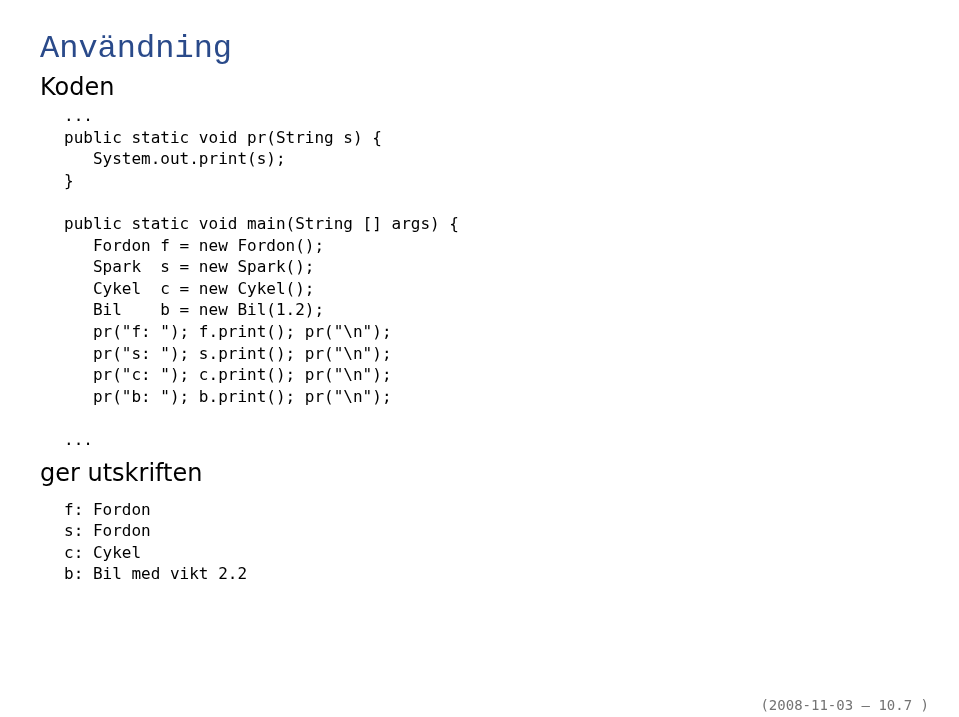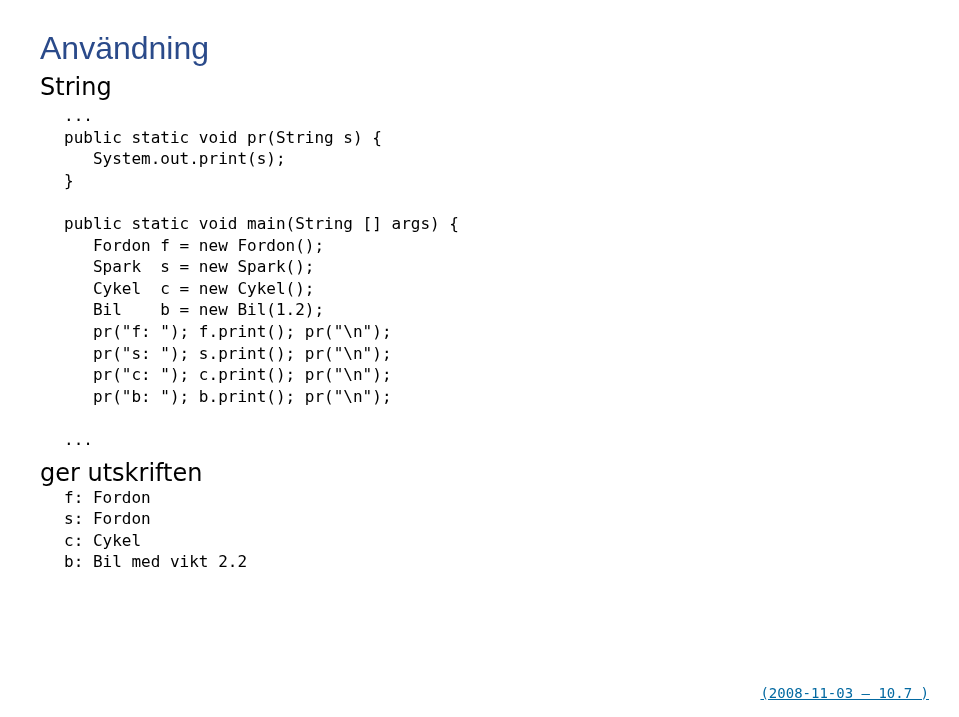--- a/index.html
+++ b/index.html
@@ -11,57 +11,56 @@
     width: 959px;
     height: 717px;
     box-sizing: border-box;
     position: relative;
   }
   .title {
     font-size: 32px;
     color: #2a4a8a;
     font-weight: normal;
     margin-bottom: 6px;
-    font-family: Liberation Sans, sans-serif;
+    font-family: Liberation Mono, monospace;
   }
   .subtitle {
     font-size: 24px;
     color: #000;
     font-weight: normal;
     margin-bottom: 4px;
     font-family: "DejaVu Sans", sans-serif;
   }
   pre {
     font-family: "DejaVu Sans Mono", "Courier New", monospace;
     font-size: 16px;
     line-height: 1.35;
     white-space: pre;
     margin: 0 0 0 24px;
     color: #000;
   }
   .mid-text {
     font-size: 24px;
     font-family: "DejaVu Sans", sans-serif;
-    margin: 8px 0 0 0;
+    margin: 8px 0 12px 0;
   }
   .footer {
     position: absolute;
-    bottom: 16px;
+    bottom: 4px;
     right: 30px;
     font-family: "DejaVu Sans Mono", "Courier New", monospace;
     font-size: 14px;
-    color: #0369a1;
-    text-decoration: underline;
+    color: #737373;
   }
 </style>
 </head>
 <body>
 
 <div class="title">Användning</div>
-<div class="subtitle">String</div>
+<div class="subtitle">Koden</div>
 <pre>...
 public static void pr(String s) {
    System.out.print(s);
 }
 
 public static void main(String [] args) {
    Fordon f = new Fordon();
    Spark  s = new Spark();
    Cykel  c = new Cykel();
    Bil    b = new Bil(1.2);

